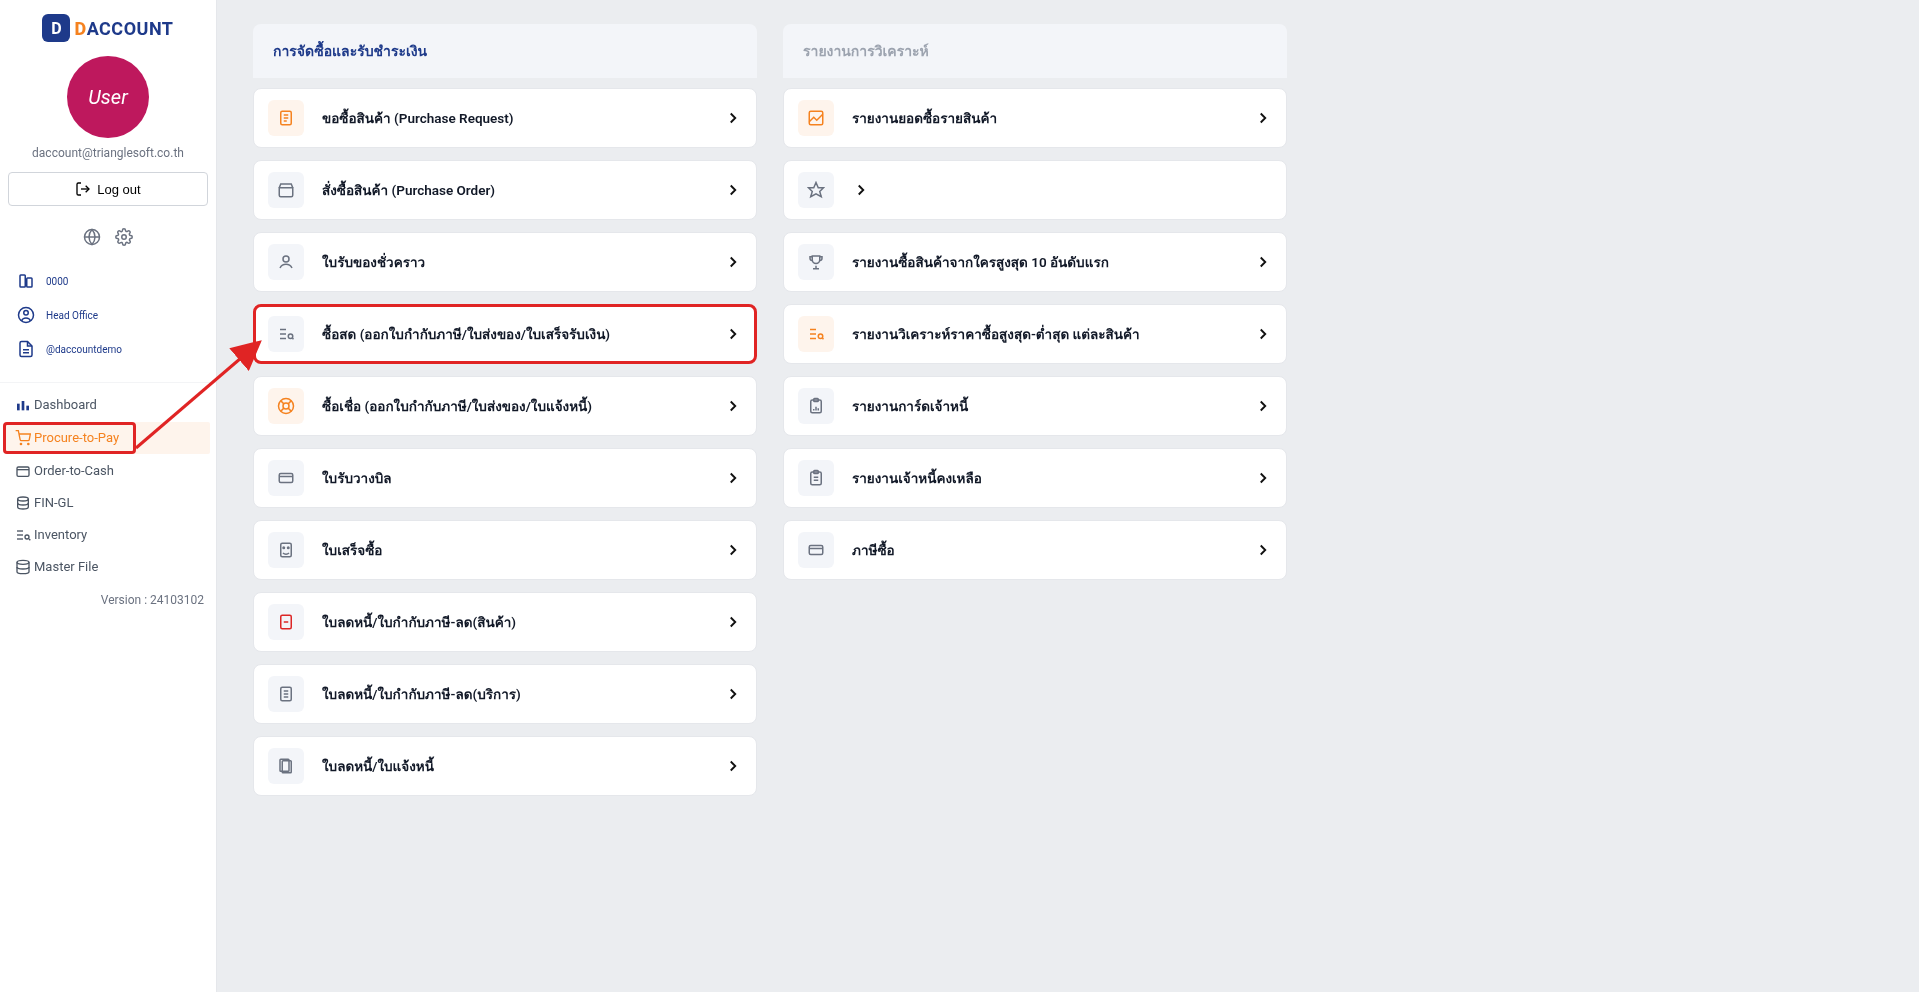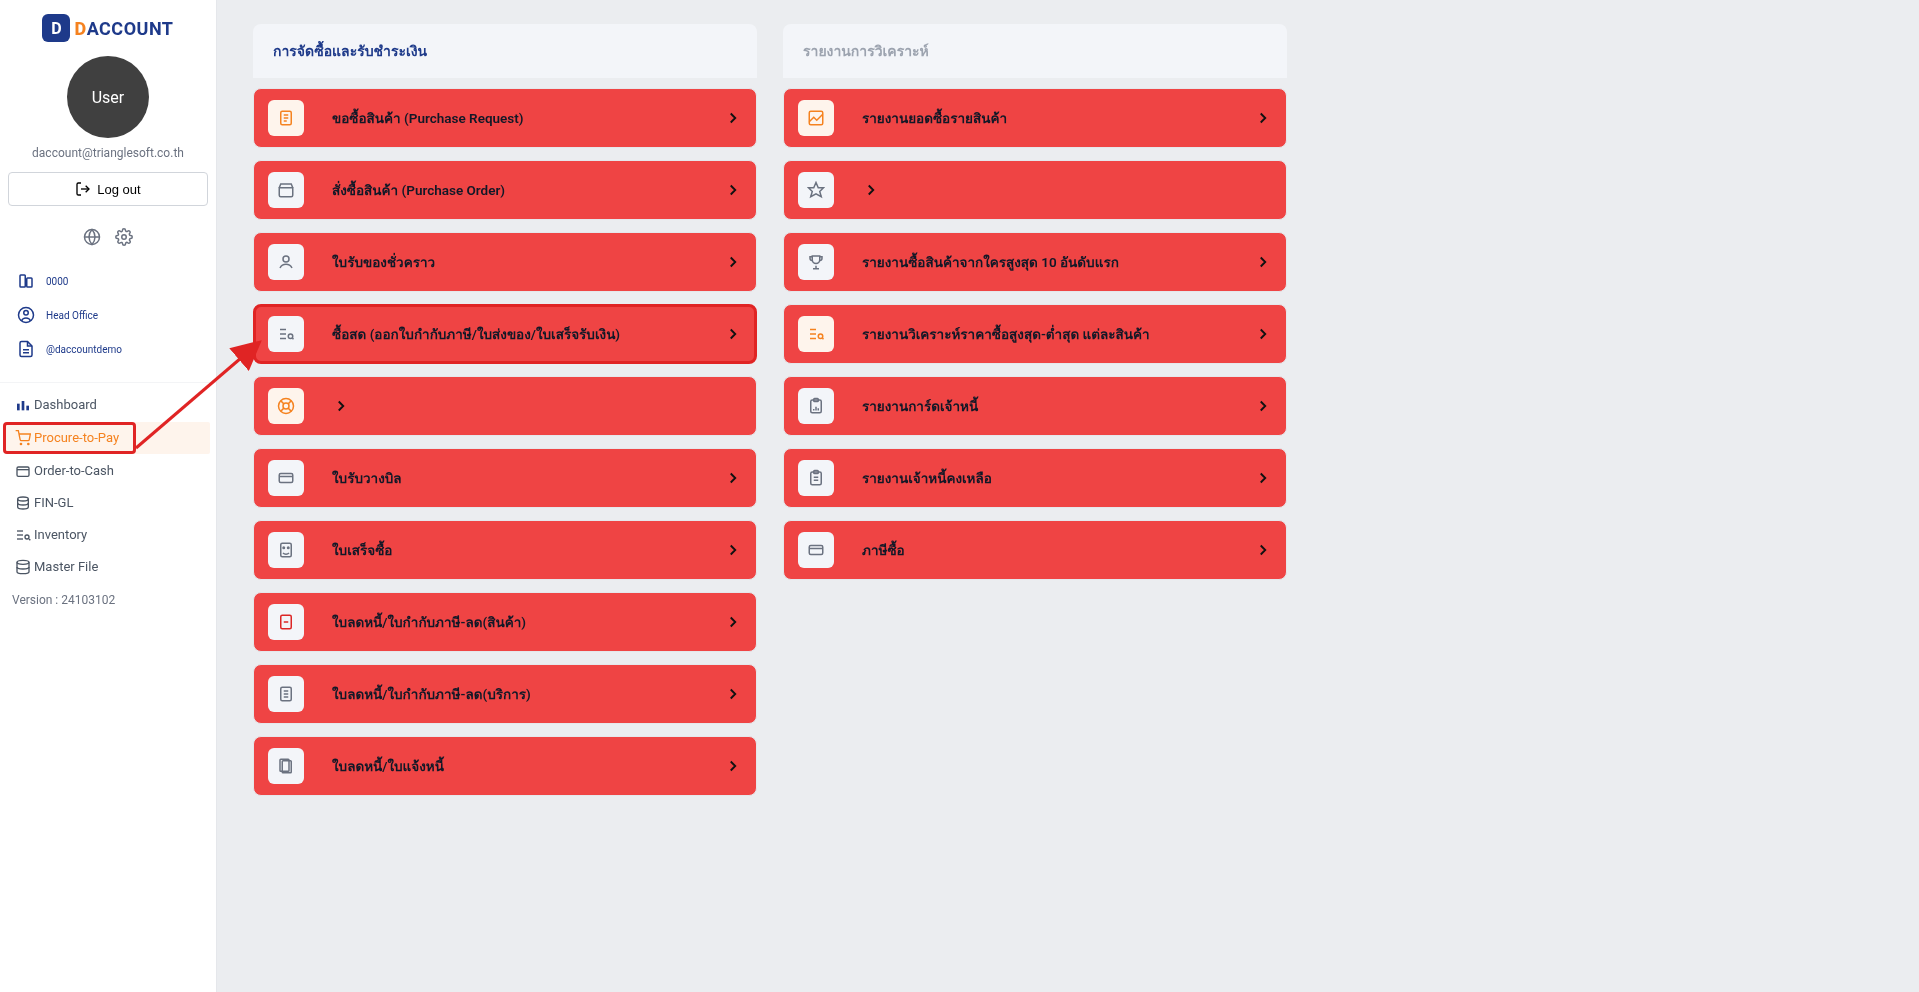--- a/index.html
+++ b/index.html
@@ -5,44 +5,44 @@
     * { margin: 0; padding: 0; box-sizing: border-box; }
     body { font-family: -apple-system, BlinkMacSystemFont, "Segoe UI", Roboto, sans-serif; background: #EBEDF0; color: #1a1a1a; overflow: hidden; }
     .app { display: flex; height: 100vh; width: 100vw; }
 
     
     .sidebar { width: 217px; background: #fff; border-right: 1px solid #e5e7eb; display: flex; flex-direction: column; padding: 10px 0; height: 100vh; overflow-y: auto; }
     .logo-area { display: flex; align-items: center; justify-content: center; gap: 4px; padding: 4px 12px 8px; }
     .logo-mark { width: 28px; height: 28px; background: #1e3a8a; border-radius: 6px; display:flex; align-items:center; justify-content:center; color:#fff; font-weight:700;}
     .logo-text { color: #1e3a8a; font-weight: 700; font-size: 18px; letter-spacing: 0.5px; }
     .avatar-wrap { display:flex; flex-direction:column; align-items:center; margin-top: 6px; }
-    .avatar { width: 82px; height: 82px; border-radius: 50%; background: #404040; color: #fff; display: flex; align-items: center; justify-content: center; font-size: 16px; }
+    .avatar { width: 82px; height: 82px; border-radius: 50%; background: #be185d; color: #fff; display: flex; align-items: center; justify-content: center; font-size: 20px; font-style: italic; }
     .email { color: #6b7280; font-size: 12px; margin-top: 8px; text-align: center; }
     .logout-btn { margin: 12px 8px 8px; border: 1px solid #d1d5db; background: #fff; border-radius: 4px; padding: 8px 10px; font-size: 13px; cursor: pointer; display: flex; align-items:center; justify-content:center; gap:6px; }
     .icon-row { display:flex; gap:14px; justify-content:center; margin: 14px 0 8px; color:#6b7280; }
     .info-section { padding: 10px 12px 8px; }
     .info-item { display:flex; align-items:center; gap:10px; padding: 8px 4px; color:#1e3a8a; font-size: 10px; }
     .info-item .icon-slot { width:20px; display:flex; justify-content:center; color:#1e3a8a; }
 
     .nav-section { margin-top: 8px; border-top: 1px solid #f3f4f6; padding-top: 6px; }
     .nav-item { display:flex; align-items:flex-start; gap:2px; padding: 8px 14px; font-size: 13px; color:#4b5563; cursor:pointer; }
     .nav-item.active { background:#FEF4EC; color:#F5821F; border-radius: 2px; margin: 1px 6px; padding: 8px 8px; }
     .nav-item .icon-slot { width:18px; display:flex; justify-content:center; }
-    .version { color:#6b7280; font-size: 12px; padding: 10px 12px; }
+    .version { color:#6b7280; font-size: 12px; padding: 10px 12px; text-align: right; }
 
     
     .main { flex:1; padding: 24px 36px; display:flex; gap: 26px; align-items: flex-start; overflow-y: auto; }
     .column { background: transparent; border-radius: 8px; }
     .col-left { width: 504px; }
     .col-right { width: 504px; }
     .col-header { background: #F3F5F9; border-radius: 8px 8px 0 0; padding: 16px 20px; font-size: 14px; font-weight:600; }
     .col-header.left { color:#1e3a8a; }
     .col-header.right { color:#9ca3af; }
     .item-list { display:flex; flex-direction:column; gap: 12px; padding-top: 10px; }
-    .list-item { background:#ef4444; border:1px solid #e5e7eb; border-radius: 8px; padding: 11px 14px; display:flex; align-items:center; gap:28px; cursor:pointer; position: relative; }
+    .list-item { background:#ffffff; border:1px solid #e5e7eb; border-radius: 8px; padding: 11px 14px; display:flex; align-items:center; gap:18px; cursor:pointer; position: relative; }
     .list-item.highlight { border: 3px solid #E02424; padding: 9px 12px; }
     .item-icon-box { width: 36px; height: 36px; border-radius: 6px; background:#F3F5F9; display:flex; align-items:center; justify-content:center; color:#6b7280; flex-shrink:0; }
     .item-icon-box.orange { background:#FEF4EC; color:#F5821F; }
     .item-icon-box.red { color:#DC2626; }
     .item-label { flex:1; font-size: 13.5px; font-weight:600; color:#111827; }
     .chevron { color:#111; display:flex; }
 
     
     .annot-box { position: absolute; border: 3px solid #E02424; border-radius: 4px; pointer-events:none; }
     .annot-arrow { position: absolute; pointer-events:none; }
@@ -269,20 +269,21 @@
           <div class="item-icon-box orange">
               <svg width="18" height="18" viewBox="0 0 24 24" fill="none" stroke="currentColor" stroke-width="2">
                 <circle cx="12" cy="12" r="10"></circle>
                 <circle cx="12" cy="12" r="4"></circle>
                 <line x1="4.93" y1="4.93" x2="9.17" y2="9.17"></line>
                 <line x1="14.83" y1="14.83" x2="19.07" y2="19.07"></line>
                 <line x1="14.83" y1="9.17" x2="19.07" y2="4.93"></line>
                 <line x1="4.93" y1="19.07" x2="9.17" y2="14.83"></line>
               </svg>
             </div>
+          <div class="item-label">ซื้อเชื่อ (ออกใบกำกับภาษี/ใบส่งของ/ใบแจ้งหนี้)</div>
           <div class="chevron">
               <svg width="18" height="18" viewBox="0 0 24 24" fill="none" stroke="currentColor" stroke-width="2.5">
                 <polyline points="9 18 15 12 9 6"></polyline>
               </svg>
             </div>
         </div>
         <div class="list-item">
           <div class="item-icon-box">
               <svg width="18" height="18" viewBox="0 0 24 24" fill="none" stroke="currentColor" stroke-width="2">
                 <rect x="3" y="6" width="18" height="12" rx="2"></rect>

